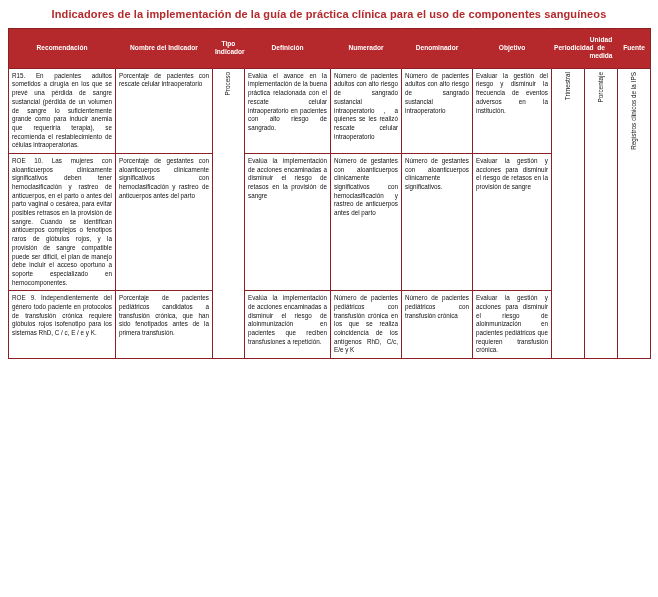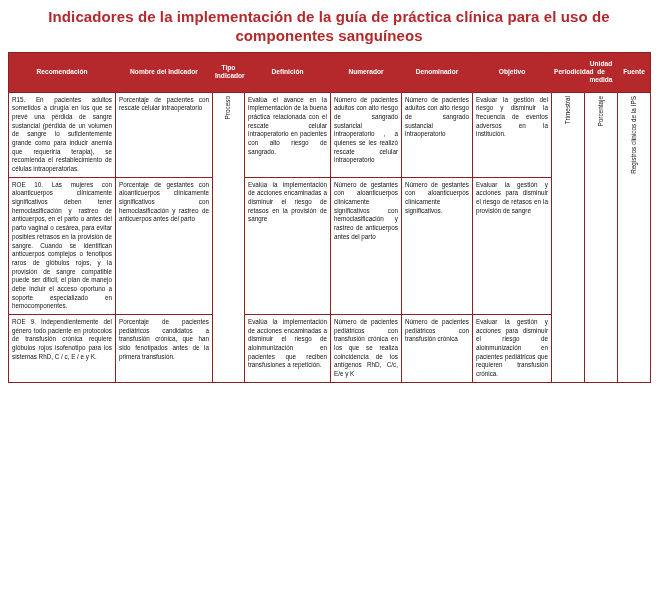--- a/index.html
+++ b/index.html
@@ -17,21 +17,21 @@
 
   .page {
     position: relative;
     width: 658px;
     height: 597px;
     box-sizing: border-box;
   }
 
   .doc-title {
     text-align: center;
-    font-size: 15px;
+    font-size: 11px;
     font-weight: bold;
     color: #b5282b;
     padding: 8px 18px 6px 18px;
     line-height: 1.25;
     letter-spacing: 0.1px;
   }
 
   .table-wrap {
     padding: 0 8px 0 8px;
     box-sizing: border-box;

